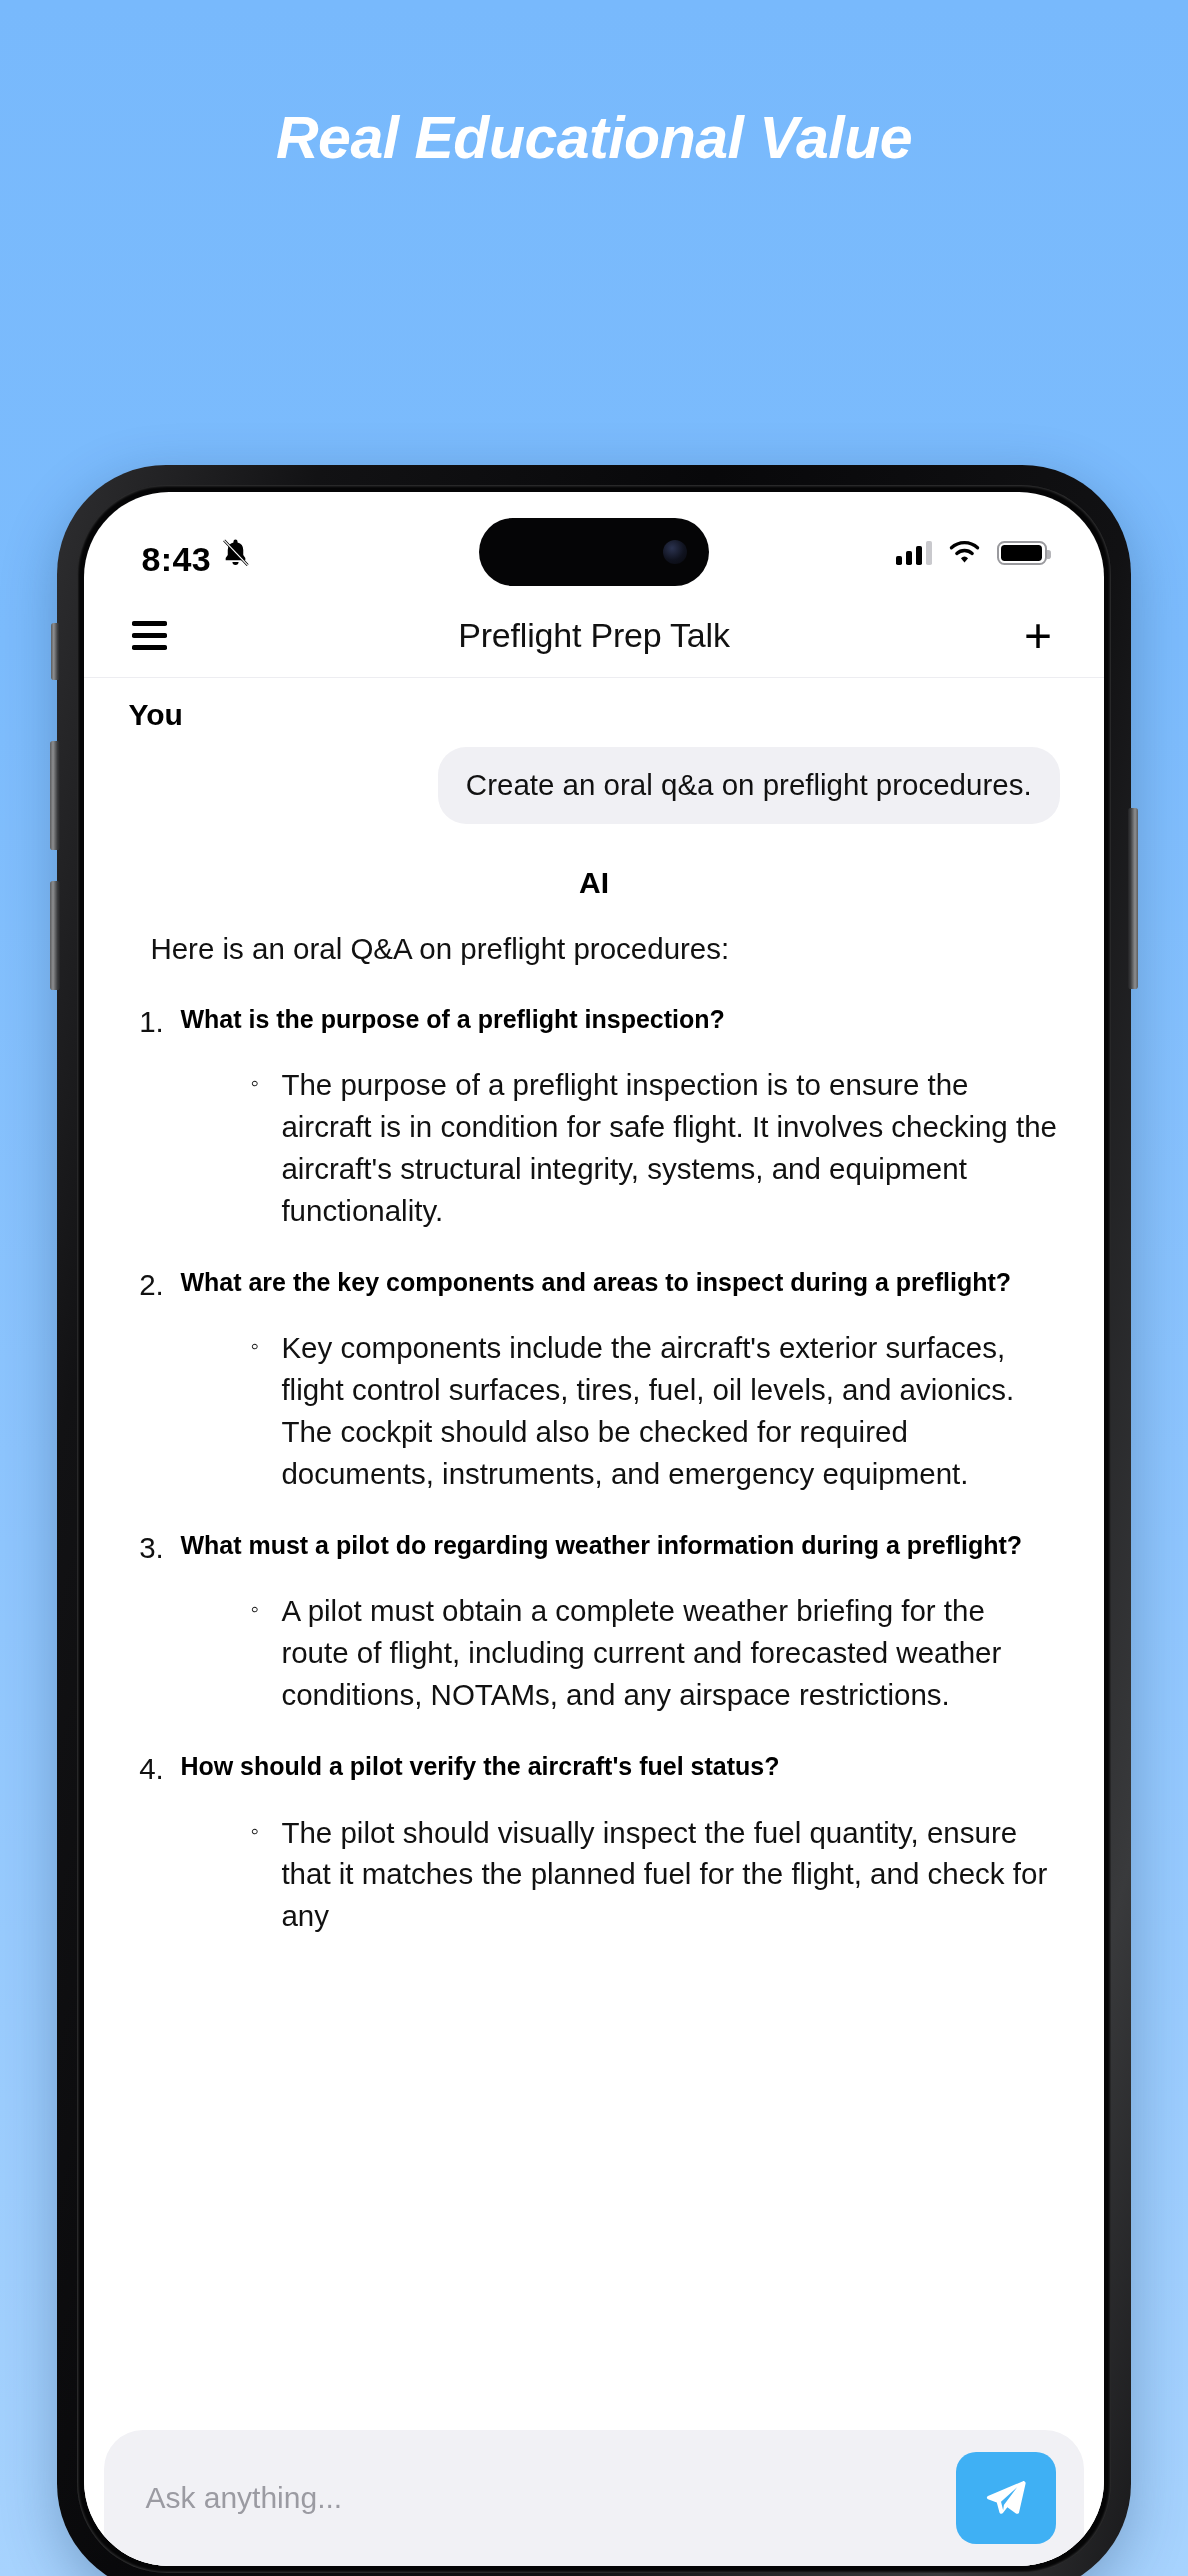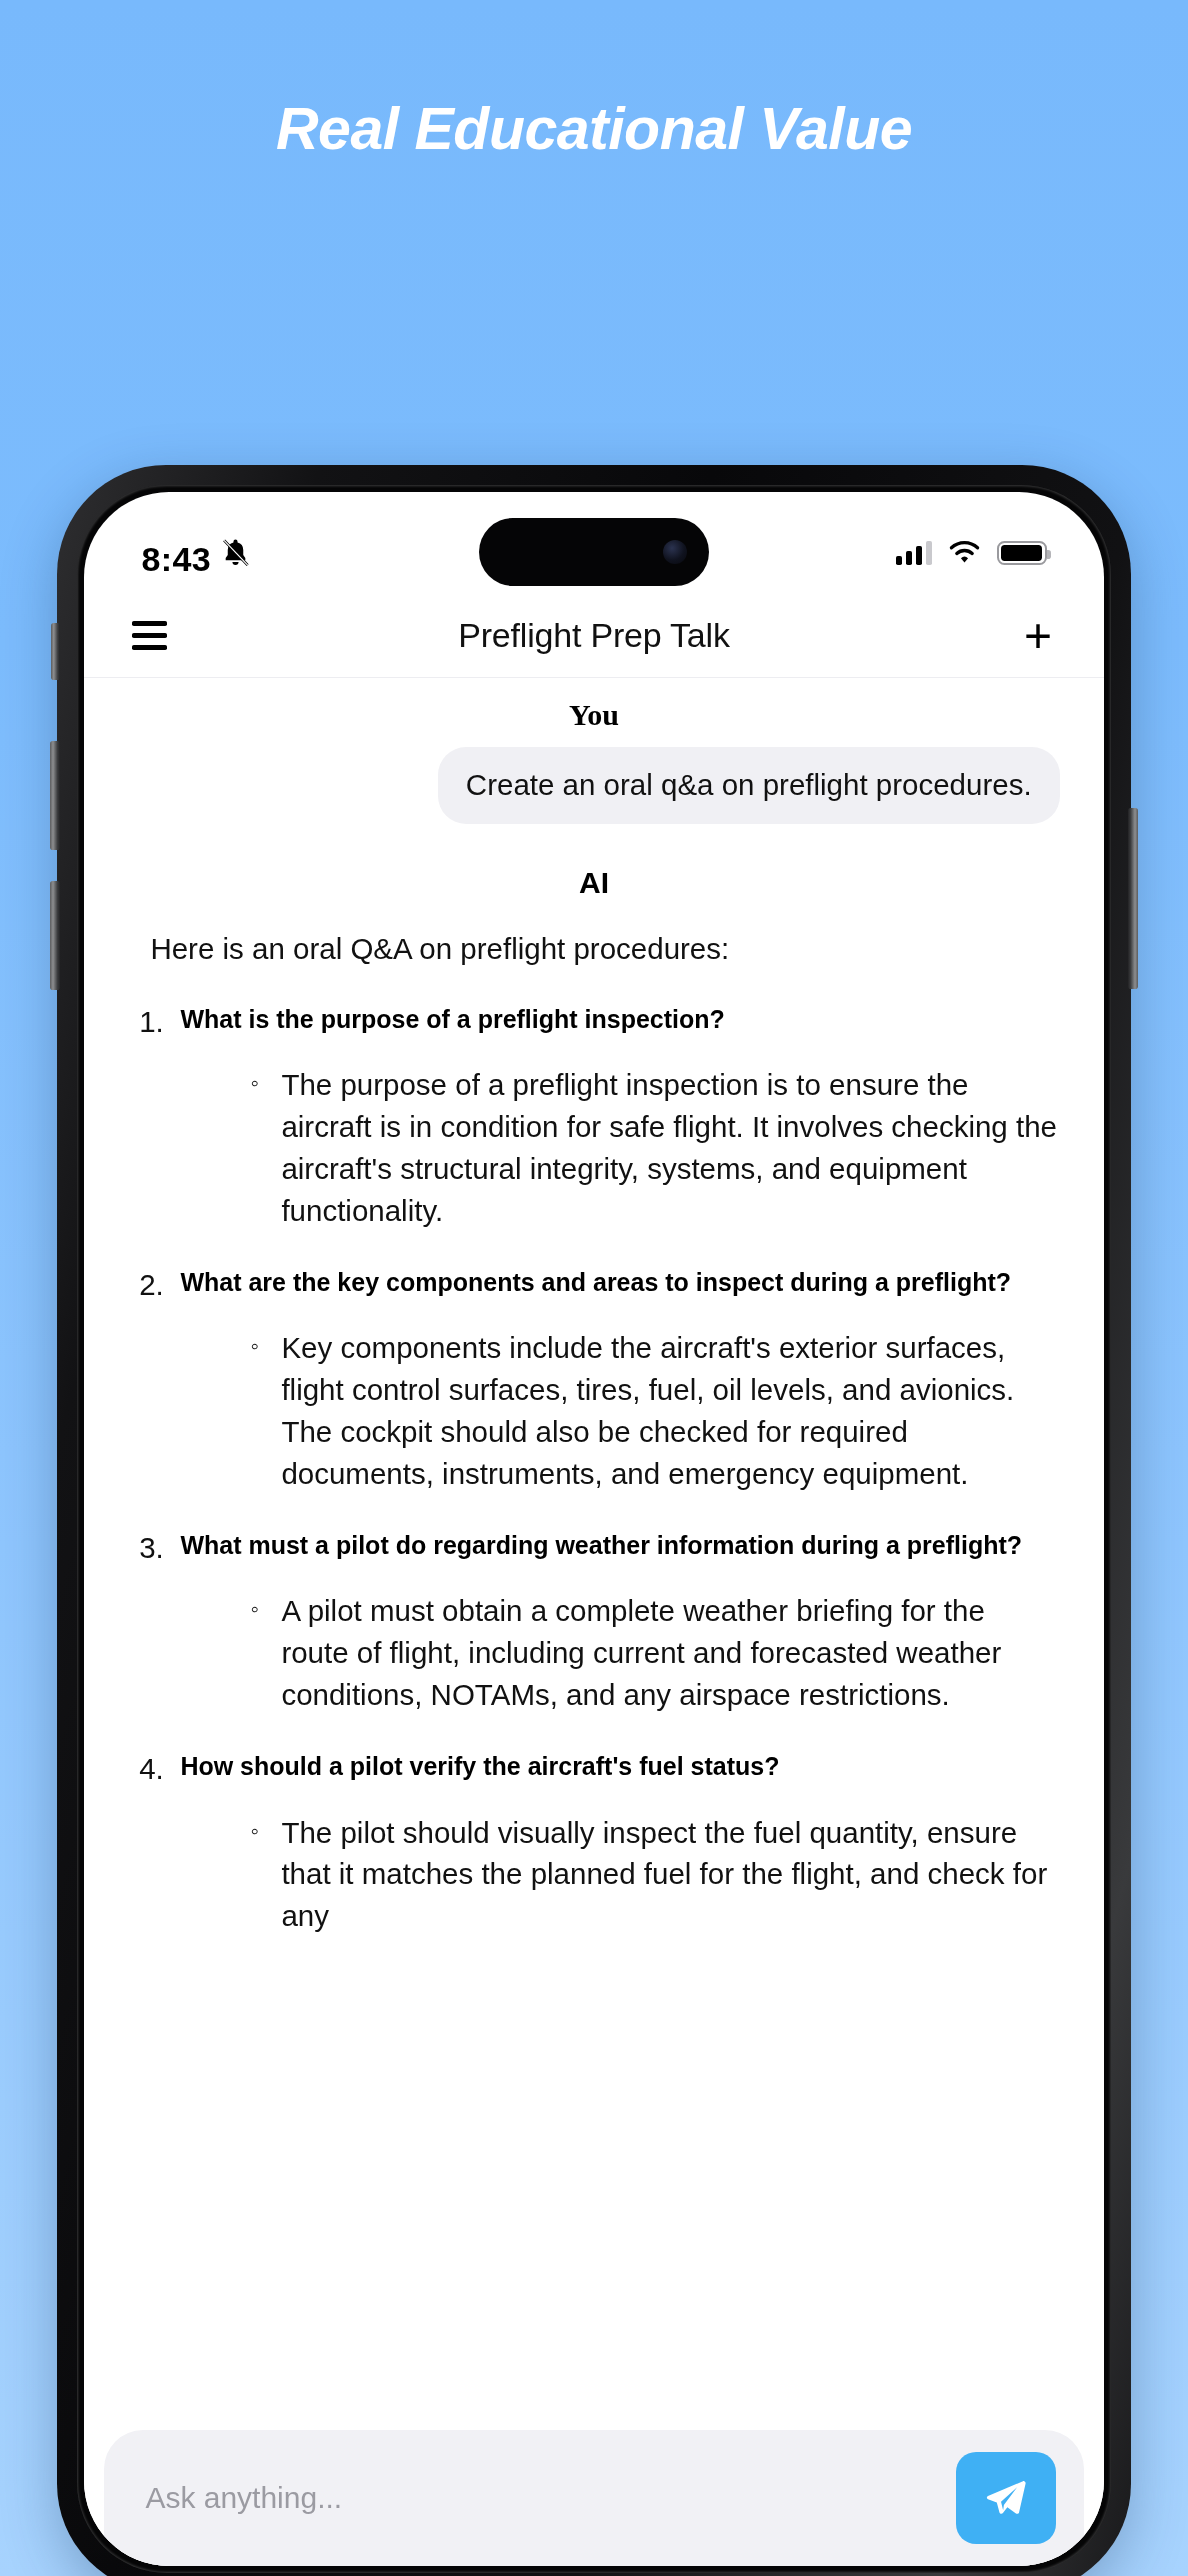--- a/index.html
+++ b/index.html
@@ -9,21 +9,21 @@
     font-family:"Liberation Sans", sans-serif;
   }
   body {
     background: linear-gradient(180deg, #78b9fc 0%, #7cbcfd 25%, #8fc6fe 60%, #a7d3fe 100%);
     position:relative;
   }
 
   
   .headline {
     position:absolute;
-    top:94px; left:0; width:1188px;
+    top:103px; left:0; width:1188px;
     text-align:center;
     color:#ffffff;
     font-size:59px;
     font-weight:bold;
     font-style:italic;
     letter-spacing:-0.5px;
     line-height:1.2;
   }
 
   
@@ -146,21 +146,21 @@
     position:absolute;
     top:186px; left:0; right:0; bottom:0;
     padding:0 44px;
     overflow:hidden;
     background:#fff;
   }
   .role-label {
     font-size:30px; font-weight:bold; color:#000;
     margin-top:20px;
   }
-  .role-you { text-align:center;font-family:Liberation Serif, serif; }
+  .role-you { text-align:left; }
   .role-ai  { text-align:center; margin-top:42px; }
 
   .bubble-row { display:flex; justify-content:flex-end; margin-top:14.7px; }
   .bubble {
     background:#f0f0f4;
     border-radius:28px;
     padding:18.4px 28px;
     font-size:29.5px;
     color:#111;
     max-width:86%;

